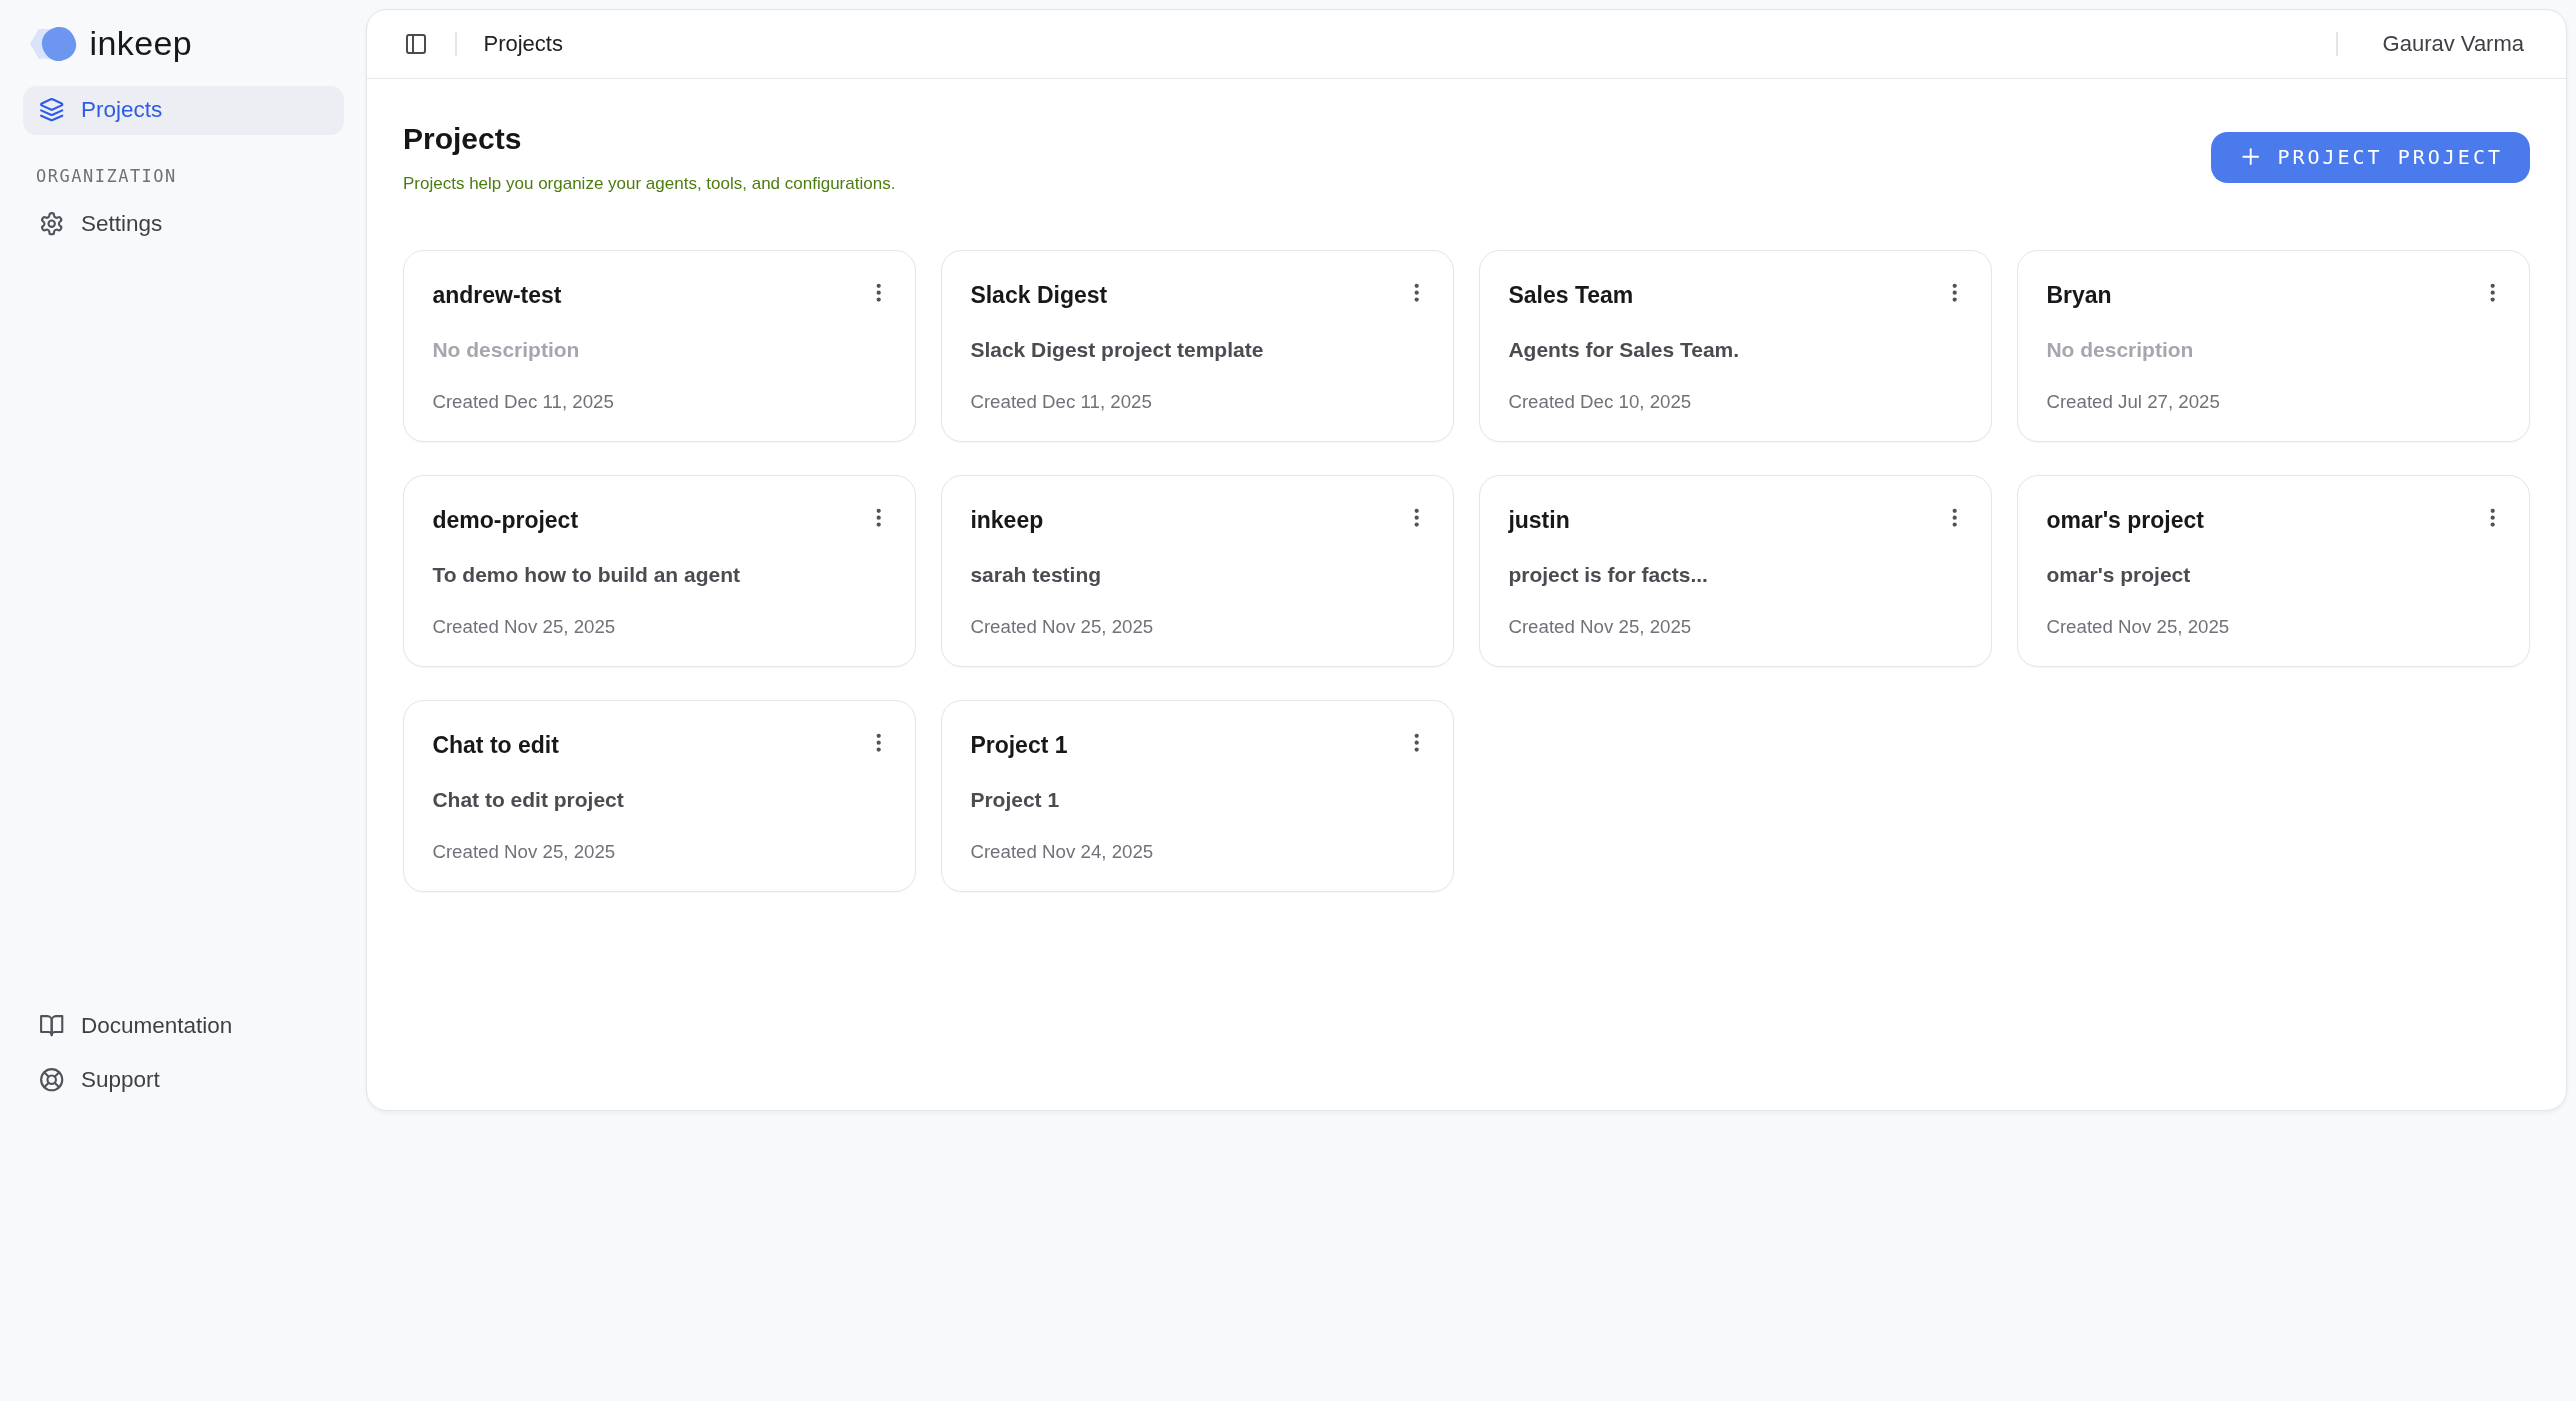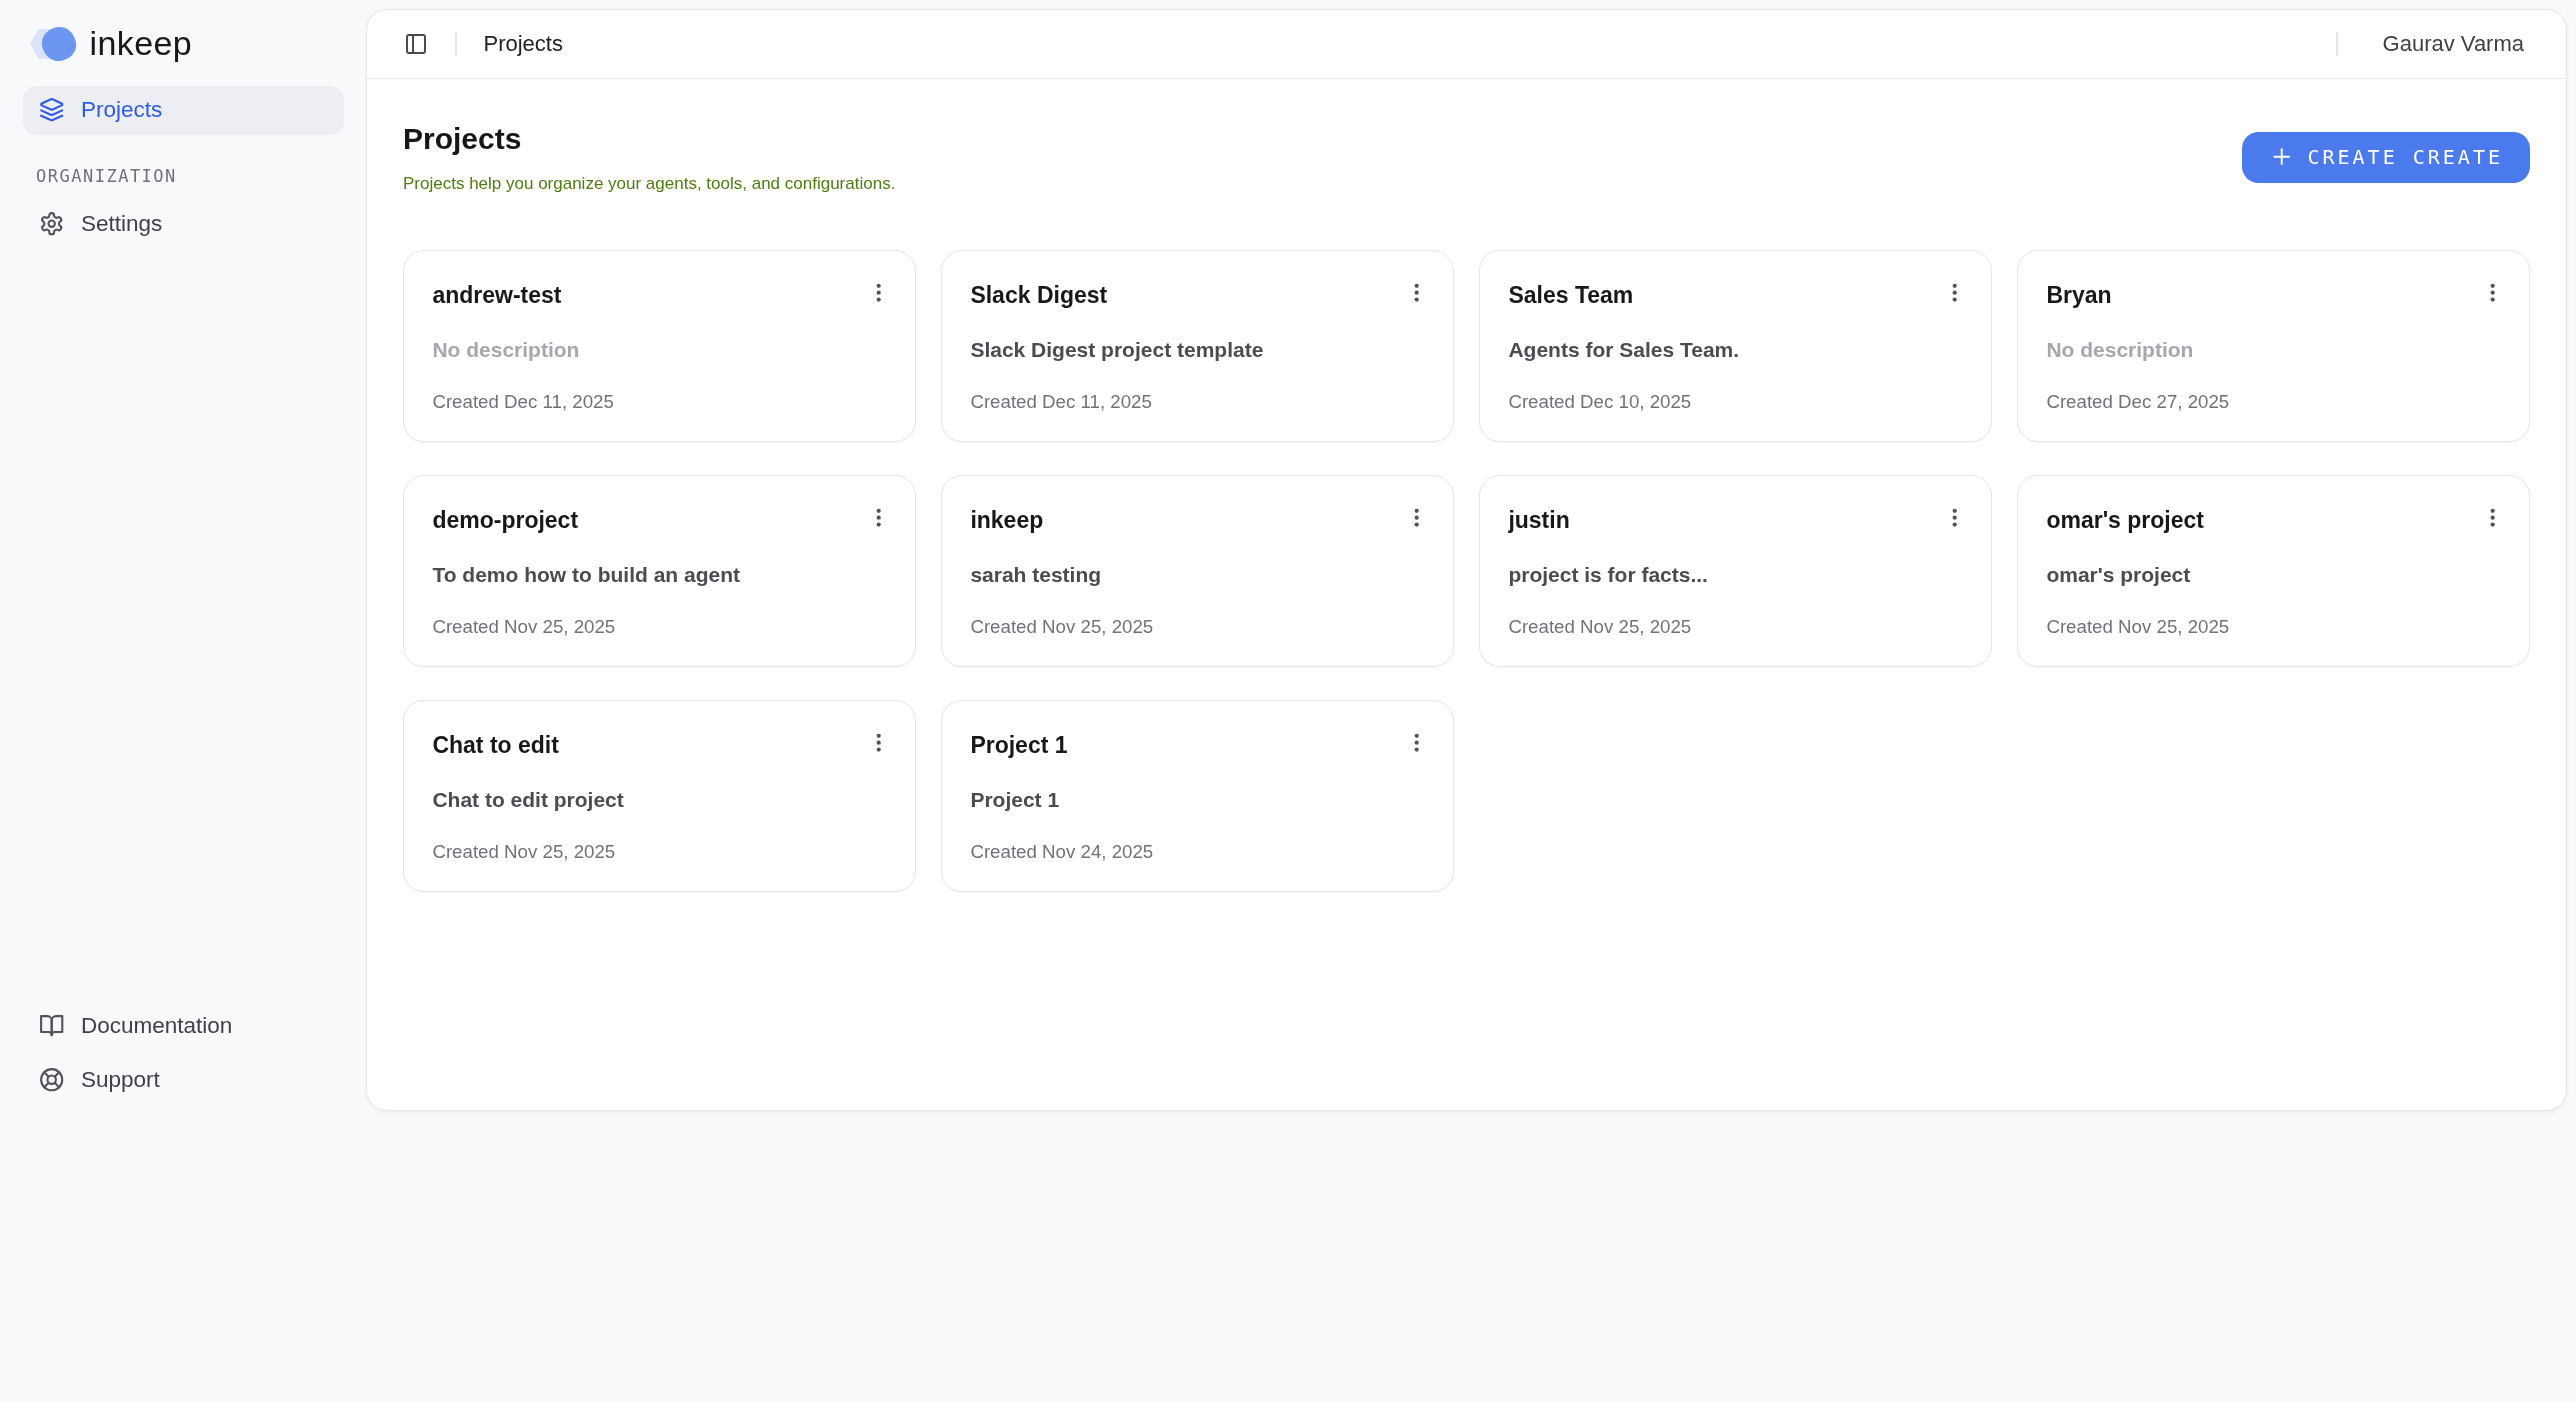--- a/index.html
+++ b/index.html
@@ -218,21 +218,21 @@
             <h1 class="page-title">Projects</h1>
             <div class="page-sub">Projects help you organize your agents, tools, and configurations.</div>
           </div>
           <button class="create-btn">
             <span style="display:flex">
               <svg viewBox="0 0 24 24" fill="none" stroke="currentColor" stroke-width="1.8" stroke-linecap="round" stroke-linejoin="round" width="25.4" height="25.4">
                 <path d="M5 12h14"></path>
                   <path d="M12 5v14"></path>
               </svg>
             </span>
-            <span>CREATE CREATE</span>
+            <span>PROJECT PROJECT</span>
           </button>
         </div>
 
         <div class="grid">
   <div class="card">
     <div class="card-top">
       <span class="card-title">andrew-test</span>
       <button class="kebab">
         <span style="display:flex">
           <svg viewBox="0 0 24 24" fill="currentColor" stroke="none" width="25.4" height="25.4">
@@ -288,21 +288,21 @@
         <span style="display:flex">
           <svg viewBox="0 0 24 24" fill="currentColor" stroke="none" width="25.4" height="25.4">
             <circle cx="12" cy="5.5" r="2"></circle>
                       <circle cx="12" cy="12" r="2"></circle>
                       <circle cx="12" cy="18.5" r="2"></circle>
           </svg>
         </span>
       </button>
     </div>
     <div class="card-desc muted">No description</div>
-    <div class="card-date">Created Dec 27, 2025</div>
+    <div class="card-date">Created Jul 27, 2025</div>
   </div>
 
   <div class="card">
     <div class="card-top">
       <span class="card-title">demo-project</span>
       <button class="kebab">
         <span style="display:flex">
           <svg viewBox="0 0 24 24" fill="currentColor" stroke="none" width="25.4" height="25.4">
             <circle cx="12" cy="5.5" r="2"></circle>
                       <circle cx="12" cy="12" r="2"></circle>

